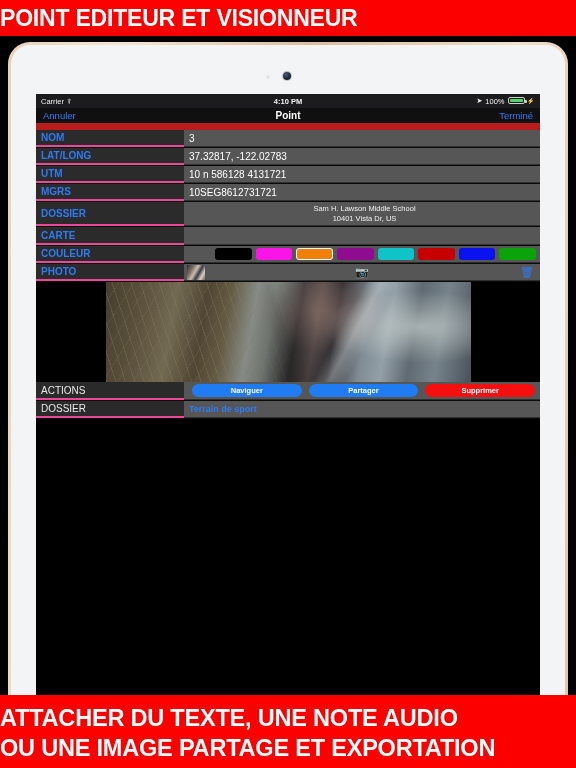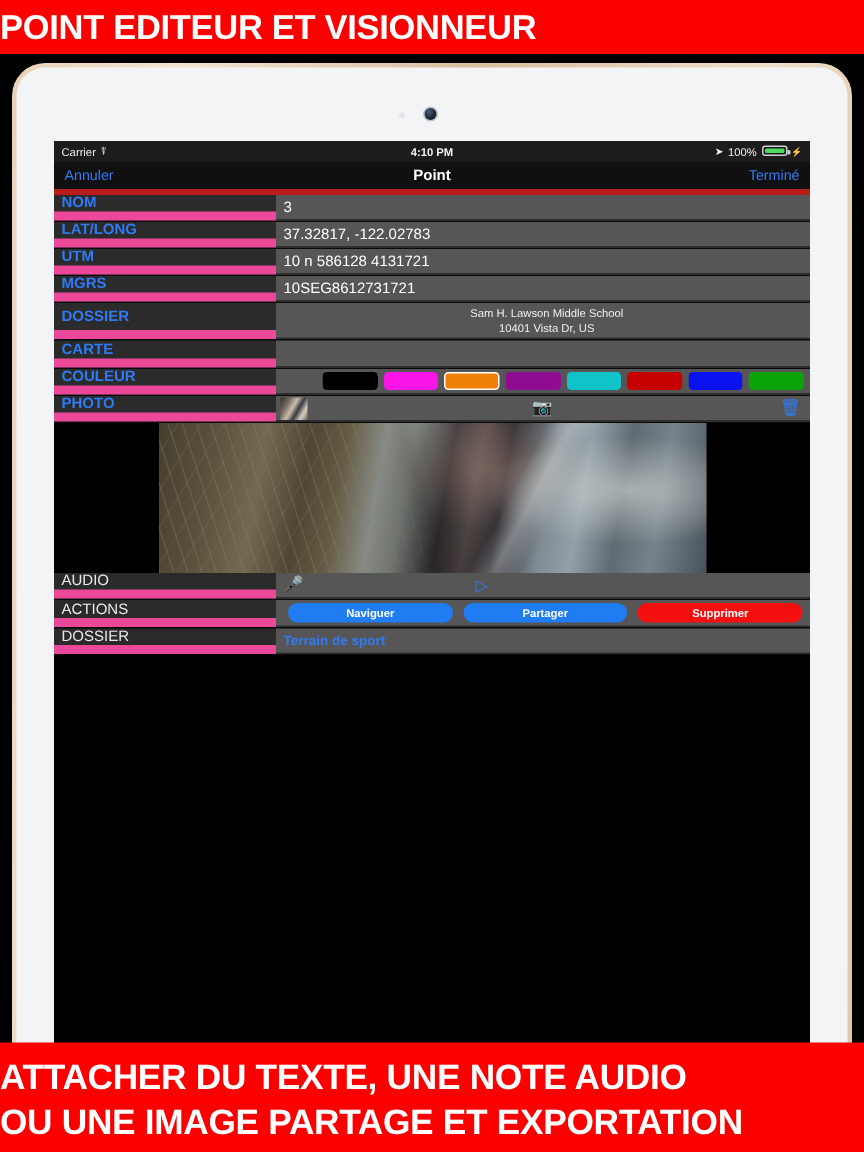--- a/index.html
+++ b/index.html
@@ -88,21 +88,21 @@
     width:1.5px; height:3.5px; background:#cfcfcf; border-radius:0 1px 1px 0;
   }
   .battery i{ display:block; height:100%; width:100%; background:#4cd964; border-radius:1px; }
   .bolt { font-size:6px; }
 
   
   .navbar {
     height: 22px; background: #101010;
     display:flex; align-items:center; position:relative;
     padding: 0 7px;
-    border-bottom: 4px solid #b91c1c;
+    border-bottom: 7px solid #b91c1c;
     gap: 24px;
   }
   .nav-left { color:#2f7bf6; font-size: 9.5px; }
   .nav-title {
     position:absolute; left:0; right:0; text-align:center;
     color:#fff; font-size:10px; font-weight:bold;
   }
   .nav-right { margin-left:auto; color:#2f7bf6; font-size:9.5px; position:relative; z-index:2;}
 
   
@@ -111,21 +111,21 @@
     display:flex; align-items:stretch; min-height:18px;
     border-bottom:1px solid #0a0a0a;
   }
   .cell-label {
     width:148px; flex:0 0 148px;
     background:#2b2b2b;
     color:#2f7bf6;
     font-size:10px; font-weight:bold;
     display:flex; align-items:center;
     padding-left:5px;
-    border-bottom:6px solid #ec4899;
+    border-bottom:2px solid #ec4899;
   }
   .cell-label.plain { color:#e9e9e9; font-weight:normal; background:#2a2a2a; }
   .cell-value {
     flex:1 1 auto;
     background:#565656;
     color:#ffffff; font-size:10px;
     display:flex; align-items:center;
     padding-left:5px;
     border-bottom:1px solid #2f2f2f;
   }
@@ -299,27 +299,20 @@
         </div>
       </div>
     </div>
 
     <div class="viewer">
       <div class="viewer-img"></div>
     </div>
 
     <div class="table">
 
-      <div class="row audio-row">
-        <div class="cell-label plain">AUDIO</div>
-        <div class="cell-value">
-          <span class="ic-blue">🎤</span>
-          <span class="play-ic">▷</span>
-        </div>
-      </div>
 
       <div class="row">
         <div class="cell-label plain">ACTIONS</div>
         <div class="cell-value">
           <div class="actions-val" id="action-buttons">
               <button class="btn" style="background: rgb(31, 124, 242);">Naviguer</button>
               <button class="btn" style="background: rgb(31, 124, 242);">Partager</button>
               <button class="btn danger" style="background: rgb(245, 15, 15);">Supprimer</button>
             </div>
         </div>

